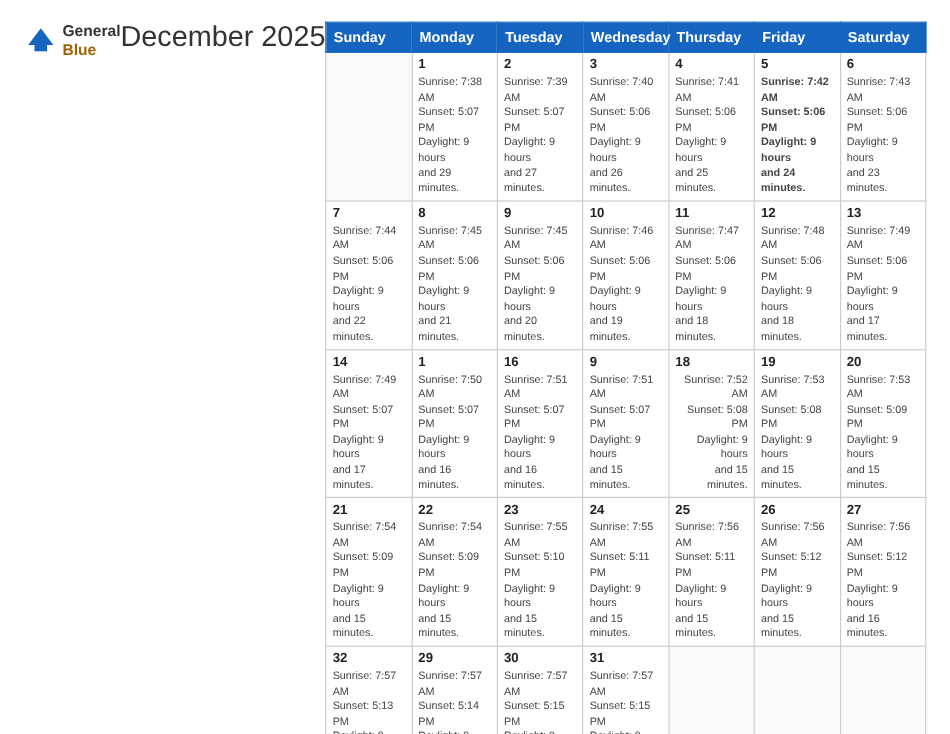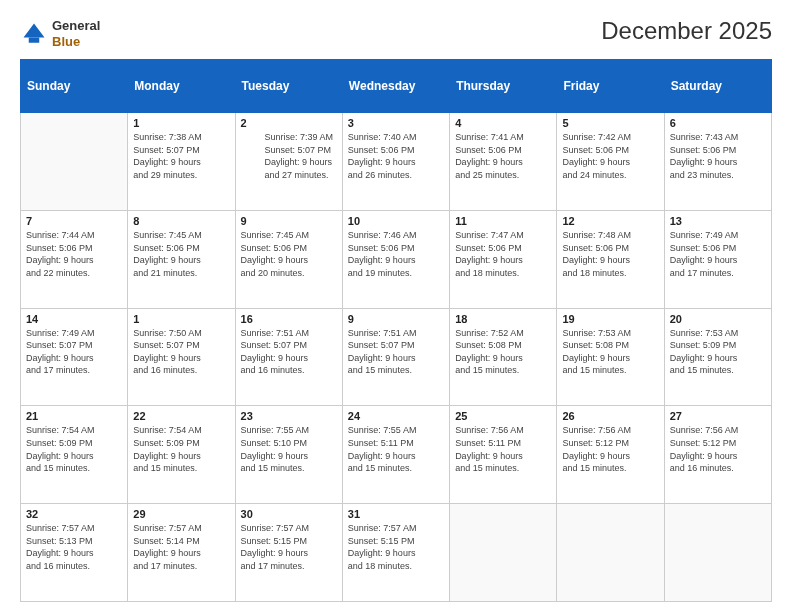--- a/index.html
+++ b/index.html
@@ -8,21 +8,21 @@
       height: 612px;
       font-family: Arial, sans-serif;
       background: #fff;
       overflow: hidden;
     }
     .page {
       width: 792px;
       height: 612px;
       padding: 18px 20px 10px 20px;
       display: flex;
-      flex-direction: column;
+      flex-direction: row;
     }
     .header {
       display: flex;
       justify-content: space-between;
       align-items: flex-start;
       margin-bottom: 10px;
     }
     .logo {
       display: flex;
       align-items: center;
@@ -58,21 +58,21 @@
       flex: 1;
       border: 1px solid #ccc;
       border-collapse: collapse;
       width: 100%;
       table-layout: fixed;
     }
     .calendar th {
       background: #1565c0;
       color: #fff;
       text-align: left;
-      padding: 19px 6px;
+      padding: 5px 6px;
       font-size: 12px;
       font-weight: bold;
       border: 1px solid #1565c0;
     }
     .calendar td {
       border: 1px solid #ccc;
       vertical-align: top;
       padding: 4px 5px;
       font-size: 9.5px;
       color: #333;
@@ -130,42 +130,42 @@
           <td class="empty-cell"></td>
           <td>
             <div class="day-number">1</div>
             <div class="day-info" style="white-space: pre-line;">Sunrise: 7:38 AM
 Sunset: 5:07 PM
 Daylight: 9 hours
 and 29 minutes.</div>
           </td>
           <td>
             <div class="day-number">2</div>
-            <div class="day-info" style="white-space: pre-line; margin-left: 24px;">Sunrise: 7:39 AM
+            <div class="day-info" style="white-space: pre-line;">Sunrise: 7:39 AM
 Sunset: 5:07 PM
 Daylight: 9 hours
 and 27 minutes.</div>
           </td>
           <td>
             <div class="day-number">3</div>
             <div class="day-info" style="white-space: pre-line;">Sunrise: 7:40 AM
 Sunset: 5:06 PM
 Daylight: 9 hours
 and 26 minutes.</div>
           </td>
           <td>
             <div class="day-number">4</div>
             <div class="day-info" style="white-space: pre-line;">Sunrise: 7:41 AM
 Sunset: 5:06 PM
 Daylight: 9 hours
 and 25 minutes.</div>
           </td>
           <td>
             <div class="day-number">5</div>
-            <div class="day-info" style="white-space: pre-line;">Sunrise: 7:42 AM
+            <div class="day-info" style="white-space: pre-line; font-weight: bold;">Sunrise: 7:42 AM
 Sunset: 5:06 PM
 Daylight: 9 hours
 and 24 minutes.</div>
           </td>
           <td>
             <div class="day-number">6</div>
             <div class="day-info" style="white-space: pre-line;">Sunrise: 7:43 AM
 Sunset: 5:06 PM
 Daylight: 9 hours
 and 23 minutes.</div>
@@ -246,21 +246,21 @@
           </td>
           <td>
             <div class="day-number">9</div>
             <div class="day-info" style="white-space: pre-line;">Sunrise: 7:51 AM
 Sunset: 5:07 PM
 Daylight: 9 hours
 and 15 minutes.</div>
           </td>
           <td>
             <div class="day-number">18</div>
-            <div class="day-info" style="white-space: pre-line;">Sunrise: 7:52 AM
+            <div class="day-info" style="white-space: pre-line; text-align: right;">Sunrise: 7:52 AM
 Sunset: 5:08 PM
 Daylight: 9 hours
 and 15 minutes.</div>
           </td>
           <td>
             <div class="day-number">19</div>
             <div class="day-info" style="white-space: pre-line;">Sunrise: 7:53 AM
 Sunset: 5:08 PM
 Daylight: 9 hours
 and 15 minutes.</div>

